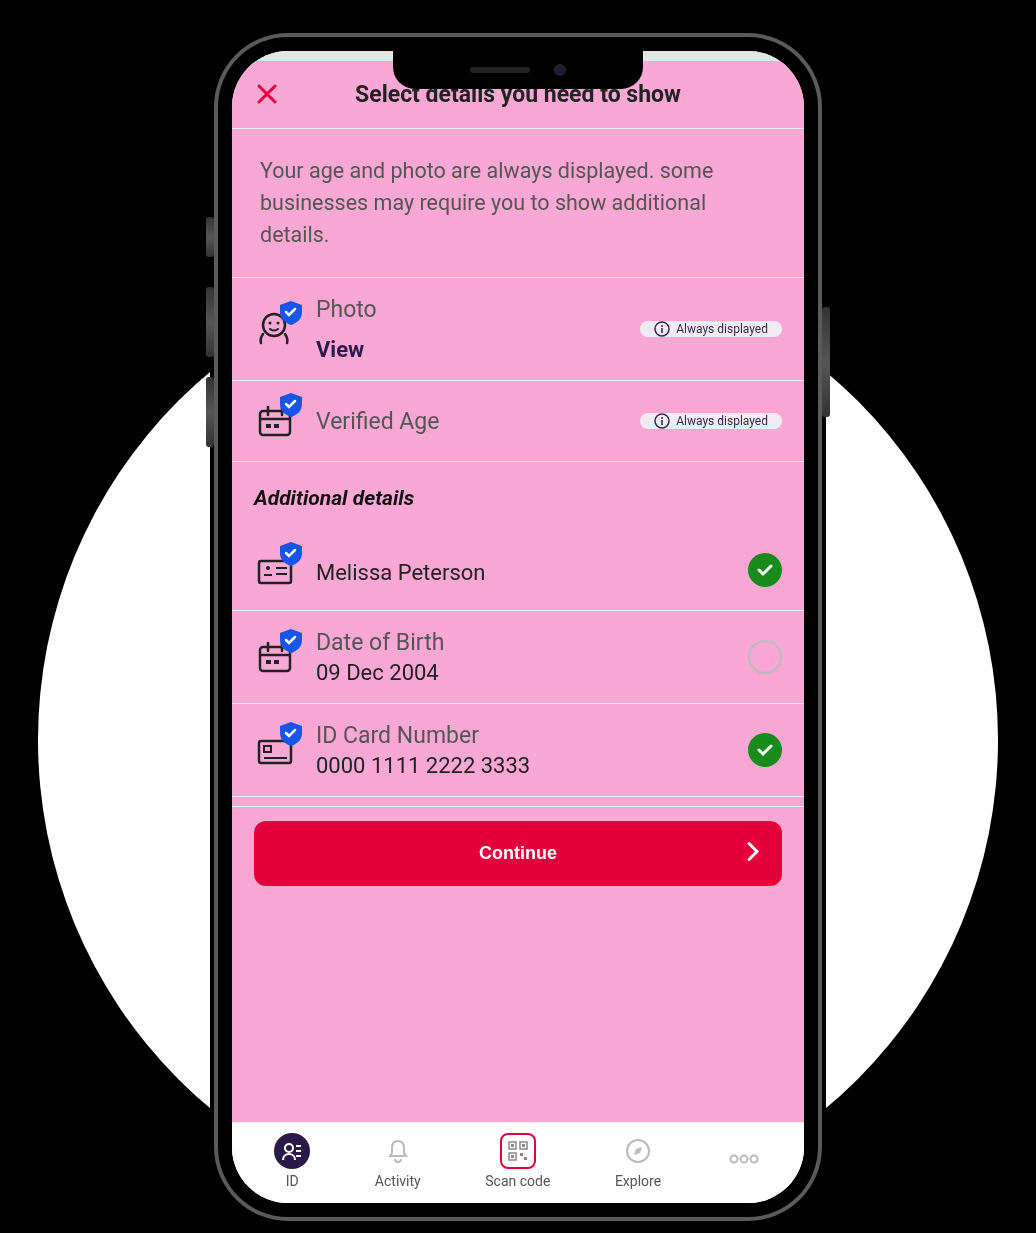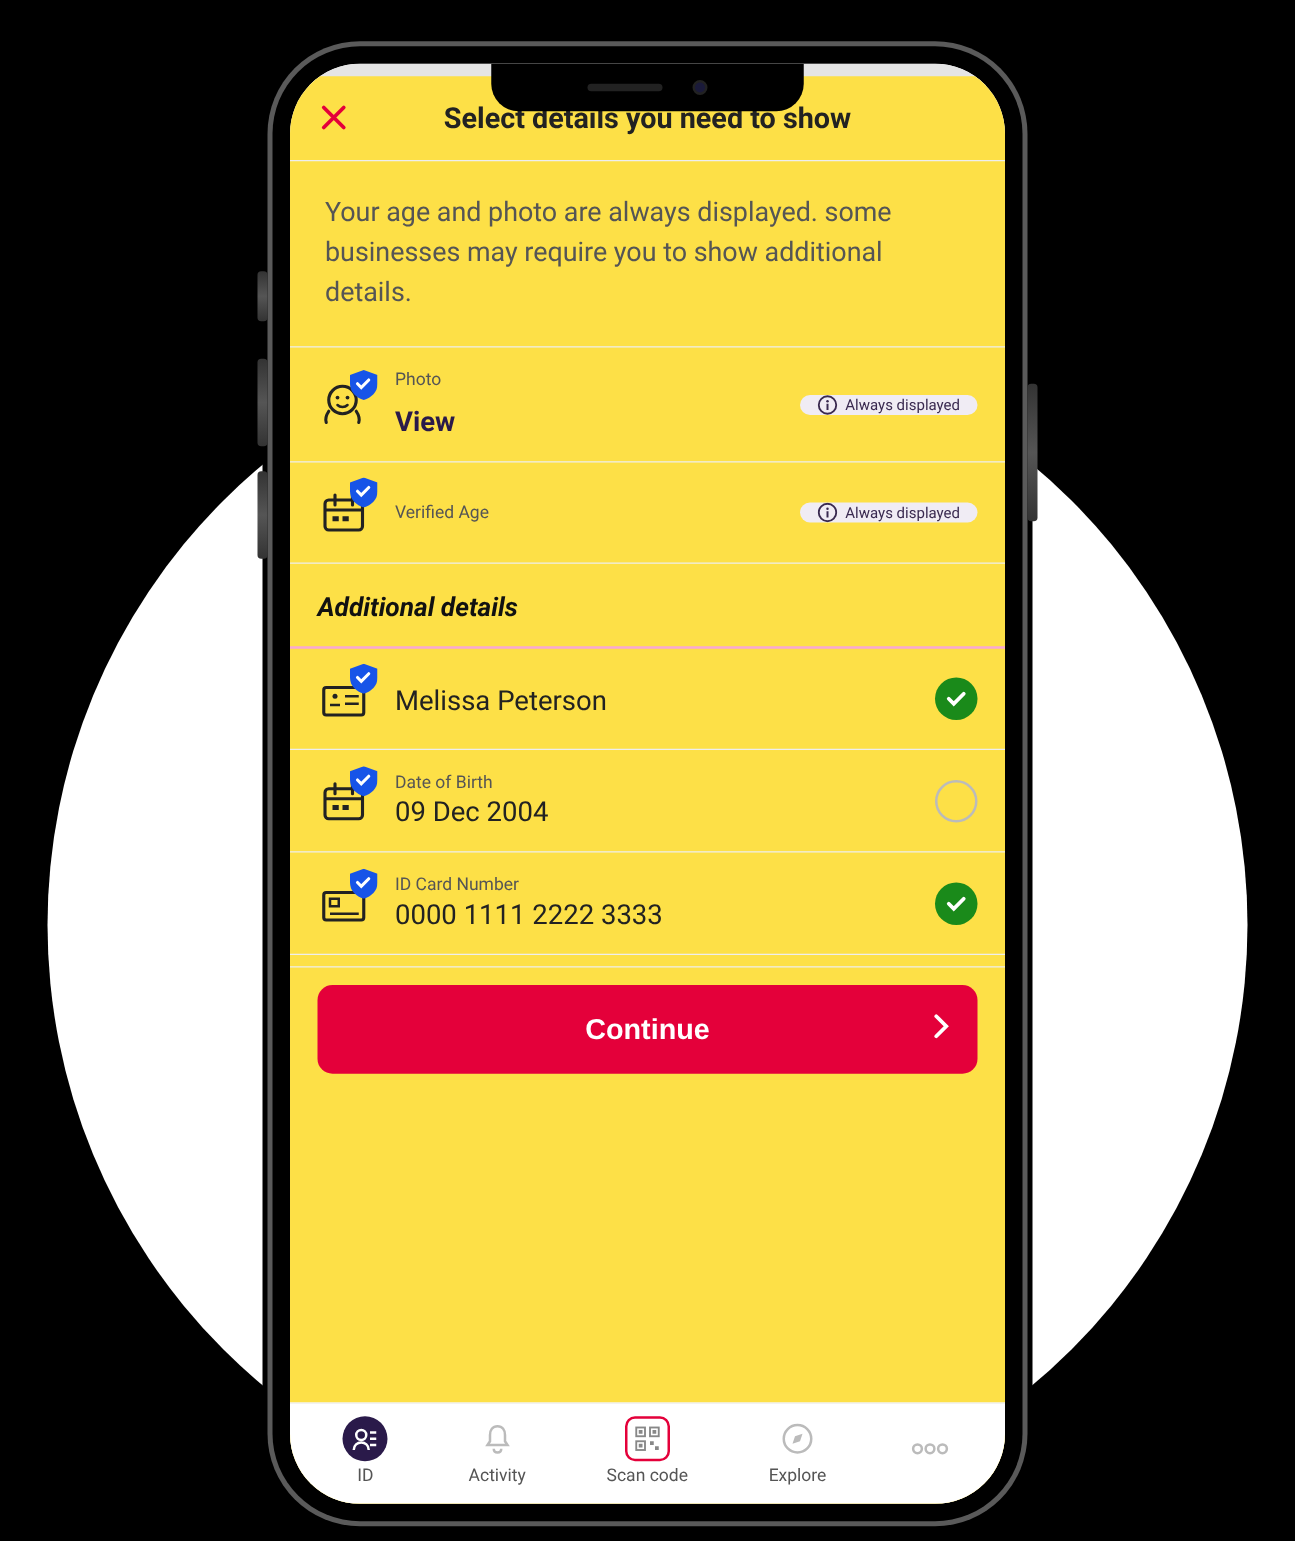--- a/index.html
+++ b/index.html
@@ -68,54 +68,54 @@
     flex-shrink: 0;
   }
   .status-right { display: flex; align-items: center; gap: 6px; }
   .signal-bars { display: flex; align-items: flex-end; gap: 2px; }
   .signal-bars span { width: 4px; background: #fff; border-radius: 1px; }
   .signal-bars span:nth-child(1){height:7px} .signal-bars span:nth-child(2){height:10px}
   .signal-bars span:nth-child(3){height:13px} .signal-bars span:nth-child(4){height:16px}
   .wifi-icon, .battery-icon { display: inline-flex; }
   .modal-backdrop { background: #e5e5e5; height: 18px; border-top-left-radius: 14px; border-top-right-radius: 14px; margin: 0 6px; flex-shrink:0;}
   .modal {
-    flex: 1; background: #fde047; border-top-left-radius: 14px; border-top-right-radius: 14px;
+    flex: 1; background: #f9a8d4; border-top-left-radius: 14px; border-top-right-radius: 14px;
     margin-top: -8px; display: flex; flex-direction: column; overflow: hidden;
   }
   .modal-header {
     display: flex; align-items: center; padding: 20px 22px;
     border-bottom: 1px solid #eee;
   }
   .close-x { width: 26px; height: 26px; cursor: pointer; flex-shrink:0; }
   .modal-title { flex: 1; text-align: center; font-weight: 700; font-size: 23px; color: #222; padding-right: 26px;}
   .modal-body { flex: 1; overflow-y: auto; }
   .intro-text { padding: 26px 28px; font-size: 21.5px; color: #555; line-height: 1.5; border-bottom: 1px solid #eee;}
   .detail-row {
     display: flex; align-items: center; padding: 18px 22px; border-bottom: 1px solid #eee; gap: 18px;
   }
   .detail-icon { width: 44px; height: 44px; flex-shrink: 0; position: relative; }
   .shield-badge {
     position: absolute; top: -6px; right: -4px; width: 22px; height: 24px;
   }
   .detail-text { flex: 1; }
-  .detail-label { font-size: 14px; color: #555; }
+  .detail-label { font-size: 23px; color: #555; }
   .detail-value { font-size: 22px; color: #222; margin-top: 4px; }
   .view-link { font-size: 22px; font-weight: 700; color: #2a1a4a; margin-top: 14px; cursor: pointer;}
   .pill {
     background: #f0ecf4; color: #3a2a50; font-size: 12px; padding: 0 14px;
     border-radius: 18px; display: flex; align-items: center; gap: 6px; flex-shrink: 0;
   }
   .pill .info-icon { width: 16px; height: 16px; }
   .section-header { font-weight: 700; font-size: 21px; padding: 24px 22px 18px; color: #111; border-bottom: 2px solid #f9a8d4; font-style: italic;}
   .check-circle { width: 34px; height: 34px; border-radius: 50%; flex-shrink: 0; cursor: pointer; display:flex; align-items:center; justify-content:center;}
   .check-circle.checked { background: #1a8a1a; }
   .check-circle.unchecked { border: 2.5px solid #bbb; }
   .continue-wrap { padding: 14px 22px; }
   .continue-btn {
-    width: 100%; background: #e4003a; color: #fff; font-size: 23px; font-weight: 600;
+    width: 100%; background: #e4003a; color: #fff; font-size: 18px; font-weight: 600;
     border: none; border-radius: 12px; padding: 22px; position: relative; cursor: pointer;
   }
   .continue-btn .chev { position: absolute; right: 22px; top: 50%; transform: translateY(-50%); }
   .bottom-nav {
     display: flex; justify-content: space-around; align-items: center;
     padding: 10px 10px 14px; border-top: 1px solid #eee; flex-shrink:0; background:#fff;
   }
   .nav-item { display: flex; flex-direction: column; align-items: center; gap: 4px; font-size: 14px; color: #555; cursor: pointer;}
   .nav-icon { width: 36px; height: 36px; display: flex; align-items: center; justify-content: center; }
   .nav-item.active .nav-icon-circle { background: #2a1a4a; border-radius: 50%; width:36px; height:36px; display:flex;align-items:center;justify-content:center;}

